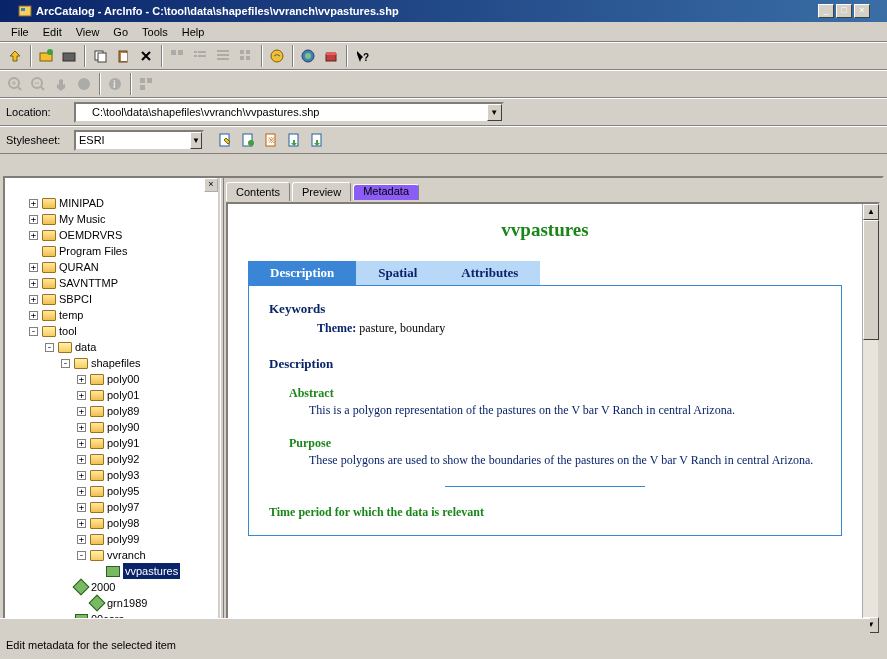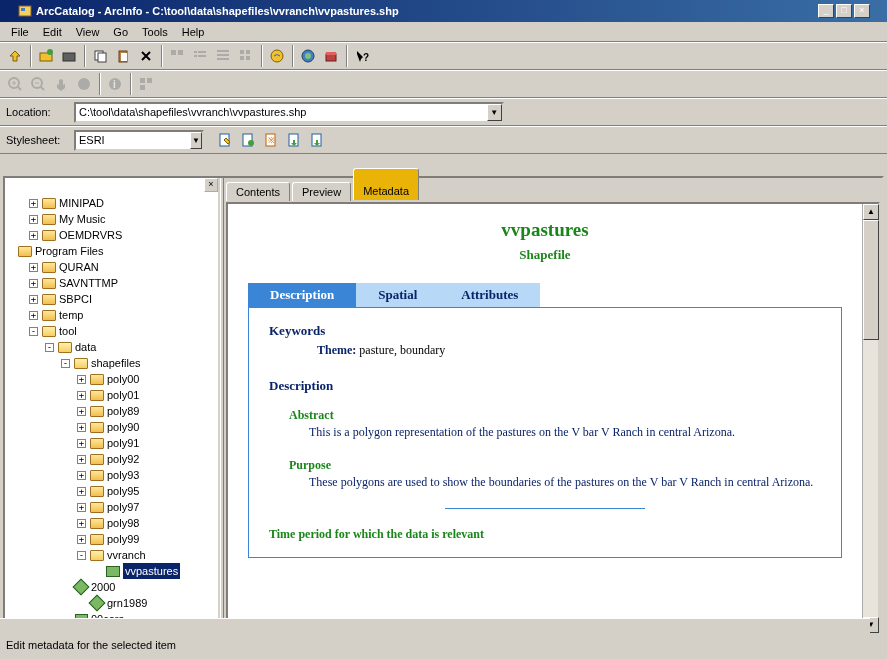--- a/index.html
+++ b/index.html
@@ -95,21 +95,21 @@
 .tree-node.selected span.lbl { background:#0a246a; color:#fff; padding:0 2px;}
 .splitter { width:4px; background:#d4d0c8; cursor:col-resize; border-left:1px solid #fff; border-right:1px solid #808080;}
 .content-pane { flex:1; background:#d4d0c8; display:flex; flex-direction:column;}
 .tabs { height:22px; display:flex; align-items:flex-end; padding:2px 2px 0 2px;}
 .tab {
   padding:3px 9px; background:#d4d0c8; border:1px solid #808080; border-bottom:none;
   border-top-left-radius:3px; border-top-right-radius:3px;
   margin-right:2px; font-size:11px; cursor:pointer;
   position:relative; top:1px;
 }
-.tab.active { background:#eab308; border-top:1px solid #fff; border-left:1px solid #fff; z-index:2; top:0; padding-top:16px;}
+.tab.active { background:#8b5cf6; border-top:1px solid #fff; border-left:1px solid #fff; z-index:2; top:0; padding-top:0;}
 .tab:not(.active){ border-top:1px solid #fff; border-left:1px solid #fff;}
 .md-area {
   flex:1; margin:2px; border:2px inset #d4d0c8; background:#fff; position:relative;
 }
 .md-scroll {
   position:absolute; top:0; left:0; right:16px; bottom:0; overflow:hidden;
   padding:15px 20px; font-family: Verdana, Arial, sans-serif;
 }
 .scrollbar-v {
   position:absolute; right:0; top:0; bottom:0; width:16px;
@@ -301,21 +301,21 @@
       <svg width="16" height="16">
         <rect x="2" y="2" width="5" height="5" fill="#808080"></rect>
         <rect x="9" y="2" width="5" height="5" fill="#808080"></rect>
         <rect x="2" y="9" width="5" height="5" fill="#808080"></rect>
       </svg>
     </div>
 </div>
 
 <div class="row">
   <label>Location:</label>
-  <div class="combo" style="width:430px;">
+  <div class="combo" style="width:430px;padding-left:13px;">
     <input value="C:\tool\data\shapefiles\vvranch\vvpastures.shp" style="">
     <div class="dd">▼</div>
   </div>
 </div>
 
 <div class="row">
   <label>Stylesheet:</label>
   <div class="combo" style="width:130px;gap:20px;">
     <input value="ESRI" style="">
     <div class="dd">▼</div>
@@ -372,21 +372,21 @@
             </span>
             <span class="lbl">My Music</span>
           </div>
           <div class="tree-node" style="padding-left: 24px;">
             <span class="pm">+</span>
             <span class="ficon">
               <span class="folder-closed"></span>
             </span>
             <span class="lbl">OEMDRVRS</span>
           </div>
-          <div class="tree-node" style="">
+          <div class="tree-node" style="padding-left: 24px;">
             <span class="pm blank"> </span>
             <span class="ficon">
               <span class="folder-closed"></span>
             </span>
             <span class="lbl">Program Files</span>
           </div>
           <div class="tree-node" style="padding-left: 24px;">
             <span class="pm">+</span>
             <span class="ficon">
               <span class="folder-closed"></span>
@@ -553,21 +553,20 @@
   <div class="splitter"></div>
   <div class="content-pane">
     <div class="tabs">
       <div class="tab">Contents</div>
       <div class="tab">Preview</div>
       <div class="tab active">Metadata</div>
     </div>
     <div class="md-area">
       <div class="md-scroll">
         <div class="md-title">vvpastures</div>
-        <div class="md-subtitle">Shapefile</div>
         <div class="md-tabs">
           <div class="md-tab active">Description</div>
           <div class="md-tab">Spatial</div>
           <div class="md-tab">Attributes</div>
         </div>
         <div class="md-box">
           <div class="md-h1">Keywords</div>
           <div style="margin-left:20px;">
             <span class="md-label">Theme:</span>
             <span class="md-val" style="color:#000;">pasture, boundary</span>

